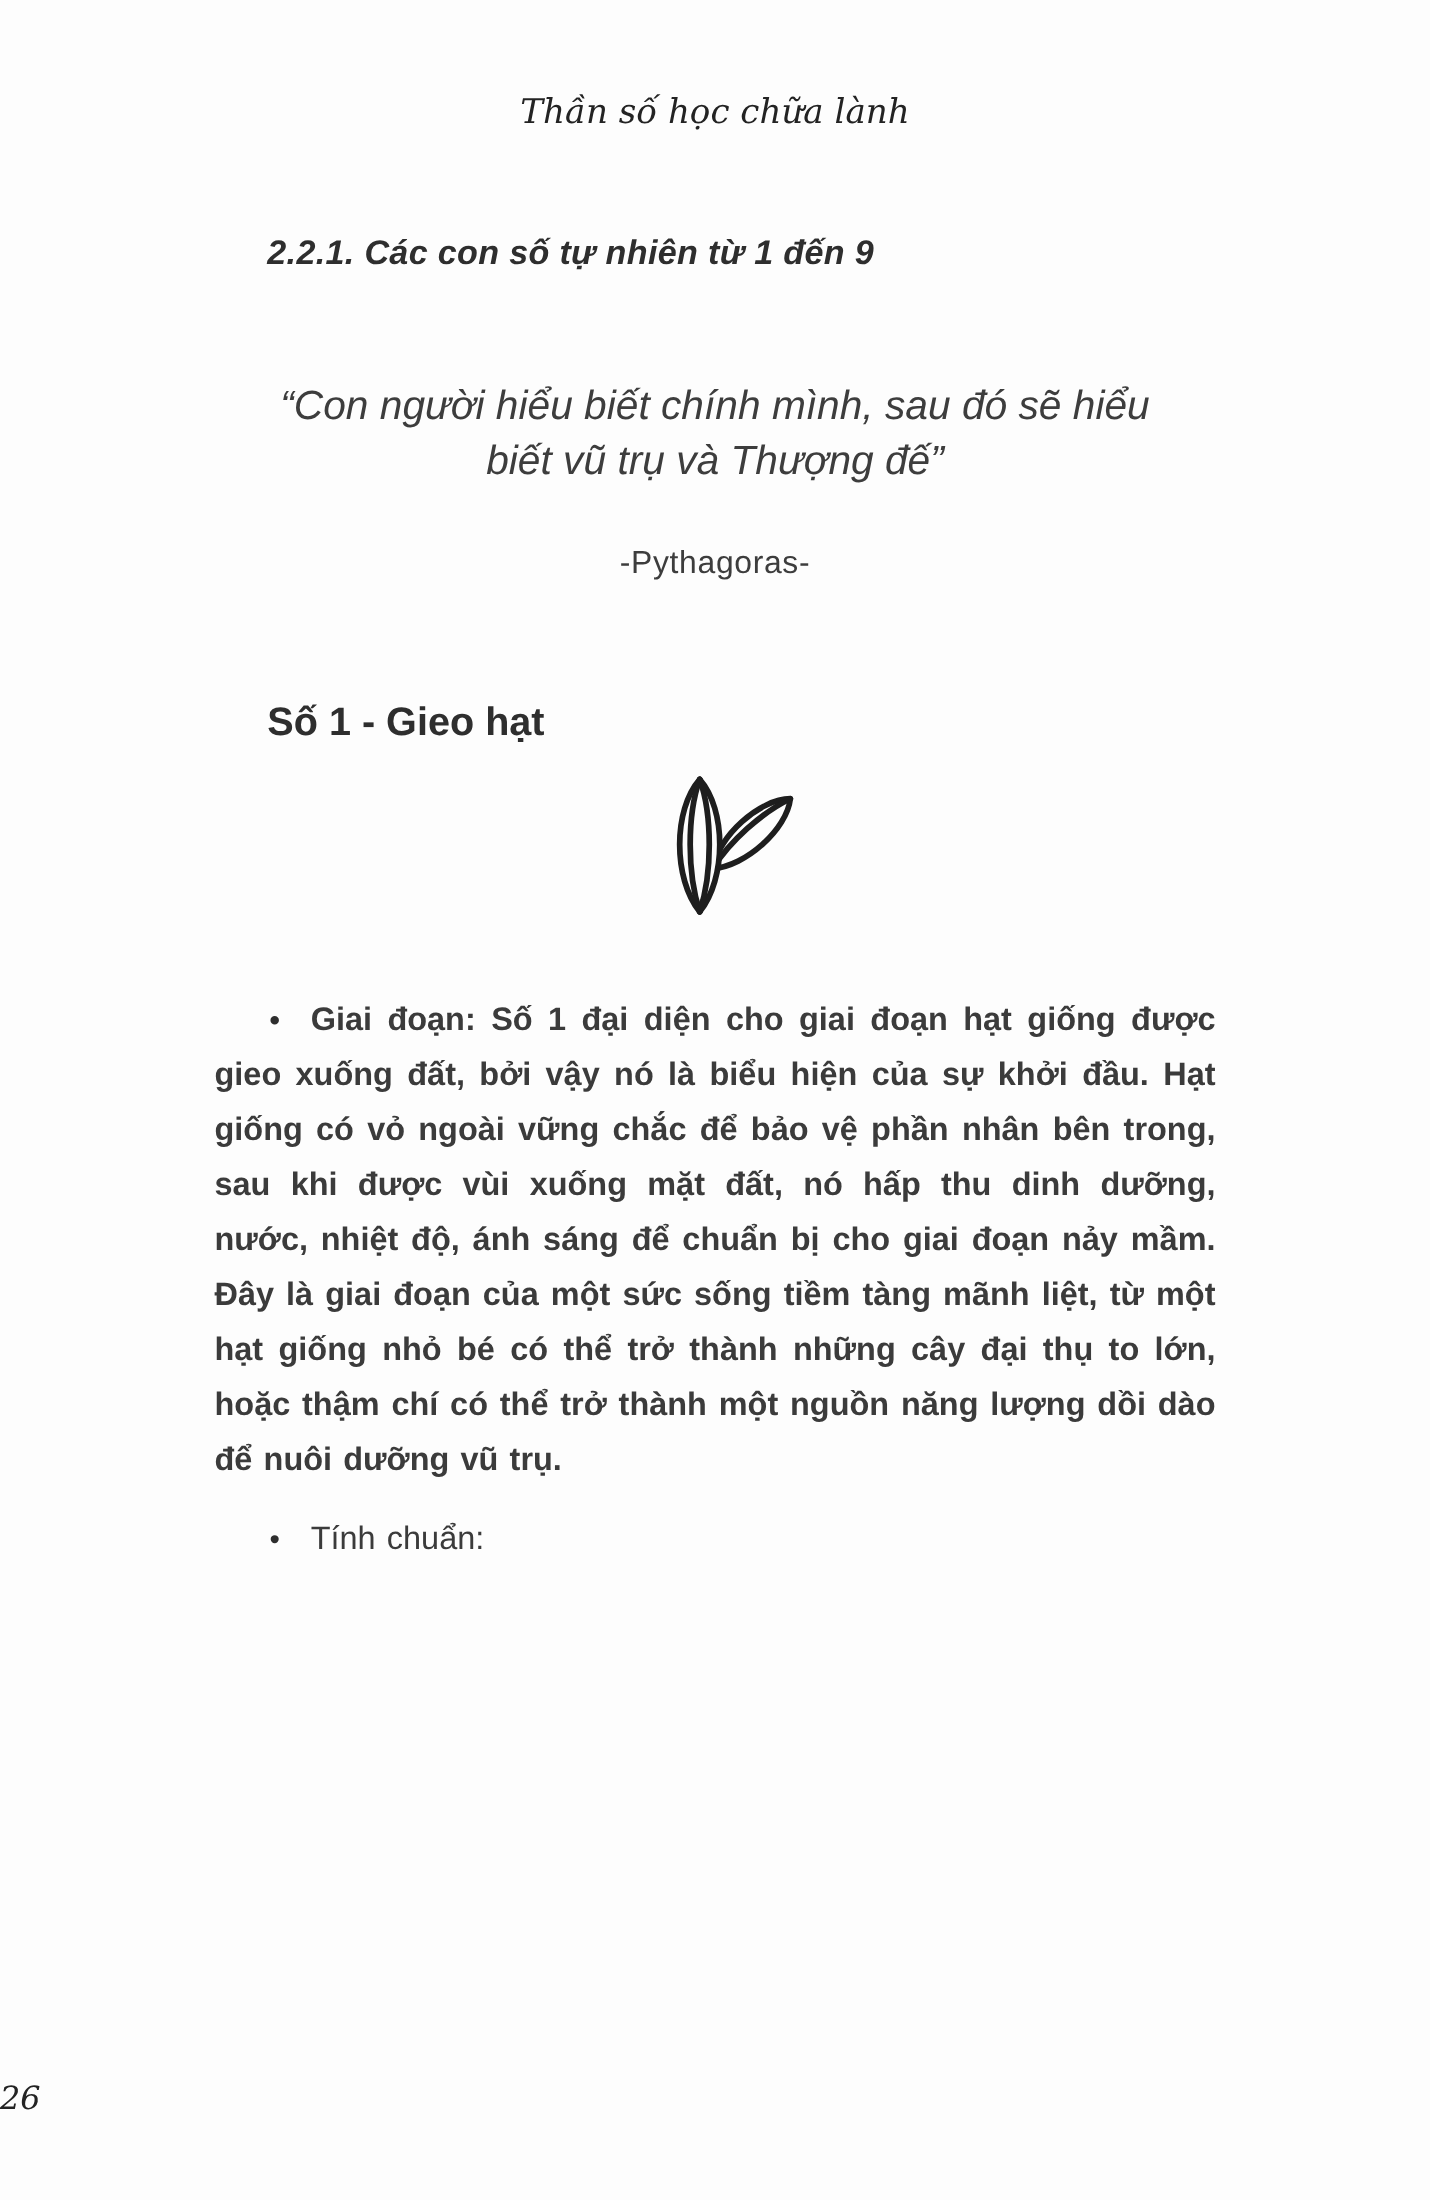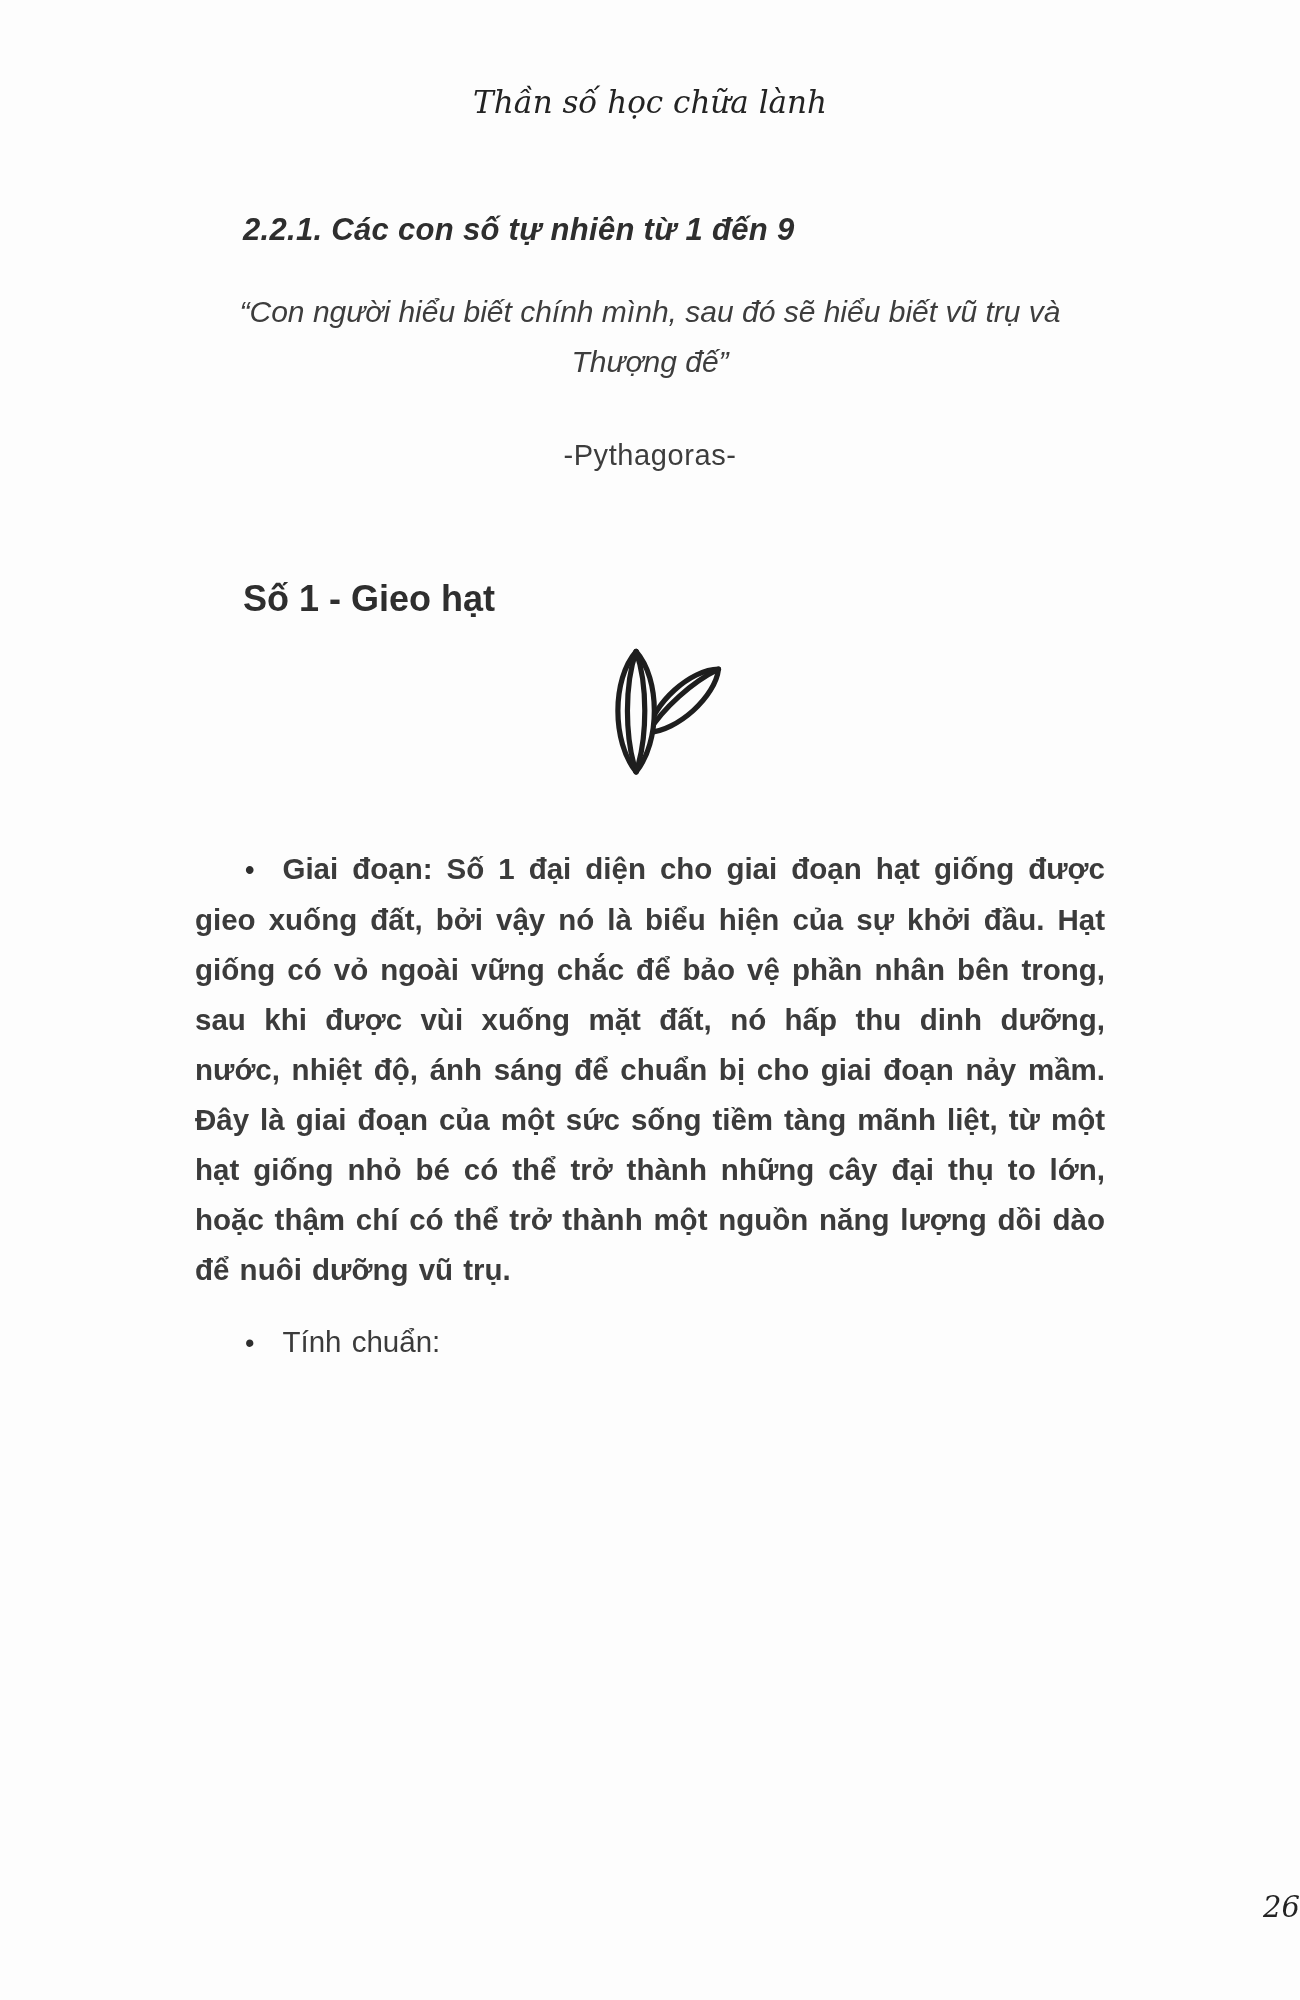--- a/index.html
+++ b/index.html
@@ -28,25 +28,25 @@
   .section-heading {
     margin: 92px 0 0 0;
     padding-left: 48px;
     font-size: 31px;
     font-weight: bold;
     font-style: italic;
     color: #2e2e2e;
     letter-spacing: 0.3px;
   }
   .quote {
-    margin: 39px auto 0 auto;
+    margin: 96px auto 0 auto;
     max-width: 858px;
     text-align: center;
     font-style: italic;
-    font-size: 30px;
+    font-size: 37px;
     line-height: 50px;
     color: #3d3d3d;
   }
   .attribution {
     margin-top: 52px;
     text-align: center;
     font-size: 29px;
     letter-spacing: 0.6px;
     color: #3d3d3d;
   }
@@ -78,21 +78,21 @@
     display: inline;
     padding-right: 28px;
     font-size: 27px;
     color: #2e2e2e;
   }
   .lead-italic { font-style: italic; }
   .page-number {
     position: absolute;
     left: 0; right: 0;
     bottom: 76px;
-    text-align: right;
+    text-align: left;
     font-family: "DejaVu Serif", serif;
     font-style: italic;
     font-size: 29px;
     color: #232323;
   }
 </style>
 </head>
 <body>
 
 <div class="page">

